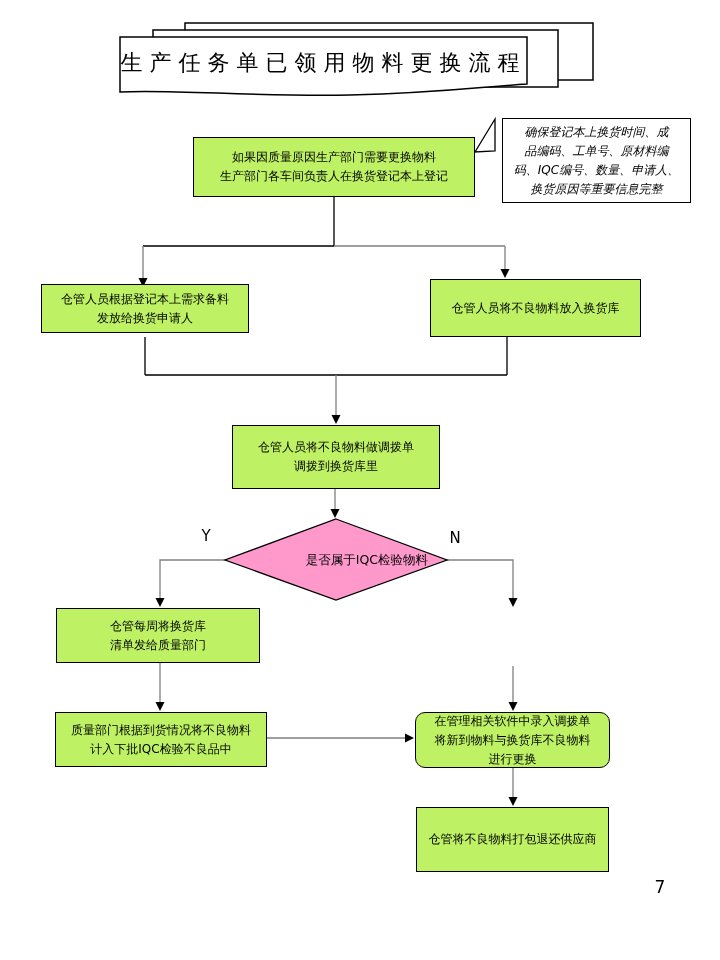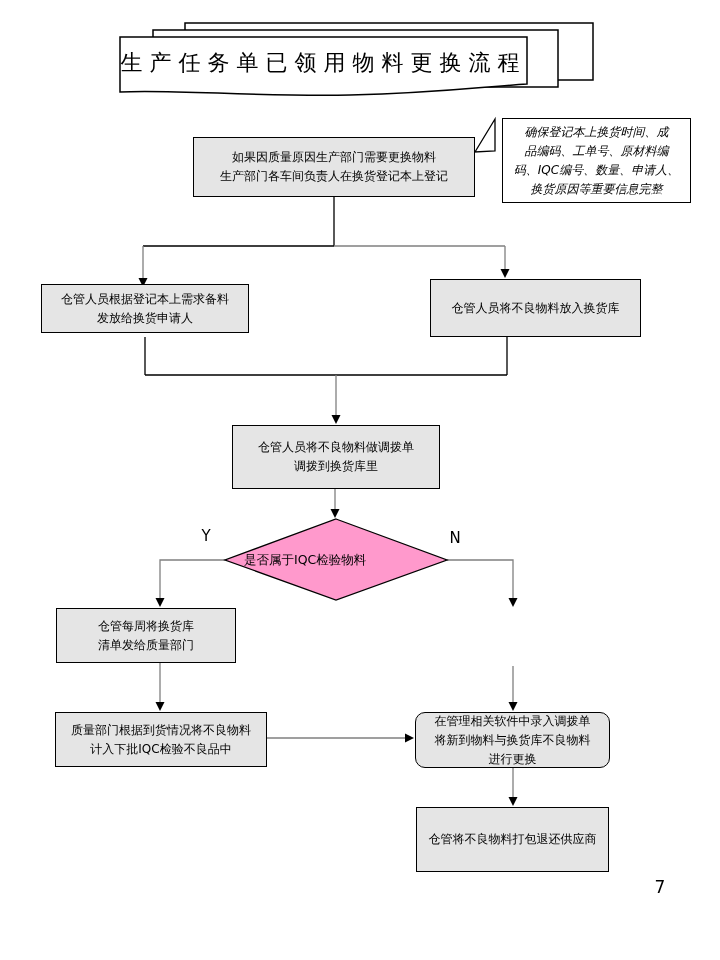--- a/index.html
+++ b/index.html
@@ -19,48 +19,48 @@
     width: 720px; height: 960px;
   }
   .abs { position: absolute; box-sizing: border-box; }
   .slide-title {
     left: 120px; top: 40px; width: 407px; height: 46px;
     display: flex; align-items: center; justify-content: center;
     font-size: 22px; font-weight: normal; letter-spacing: 7px;
     white-space: nowrap;
   }
   .node {
-    background: #e5e5e5;
+    background: #bef264;
     border: 1.5px solid #000;
     display: flex; align-items: center; justify-content: center;
     text-align: center;
     font-size: 12px; line-height: 19px;
     white-space: pre-line;
   }
   .callout {
     background: #FFFFFF;
     border: 1.5px solid #000;
     display: flex; align-items: center; justify-content: center;
     text-align: center;
     font-size: 12px; line-height: 19px;
     white-space: pre-line;
   }
   .n-register { left: 193px; top: 137px; width: 282px; height: 60px; }
   .n-callout  { left: 502px; top: 118px; width: 189px; height: 85px; font-style: italic; }
   .n-prepare  { left: 41px;  top: 284px; width: 208px; height: 49px; }
   .n-store    { left: 402px; top: 279px; width: 211px; height: 58px; margin-left: 28px; }
   .n-transfer { left: 232px; top: 425px; width: 208px; height: 64px; }
-  .n-weekly   { left: 56px;  top: 608px; width: 180px; height: 55px; }
+  .n-weekly   { left: 56px;  top: 608px; width: 204px; height: 55px; }
   .n-notify   { left: 409px; top: 608px; width: 208px; height: 58px; }
   .n-quality  { left: 55px;  top: 712px; width: 212px; height: 55px; }
   .n-software { left: 415px; top: 712px; width: 195px; height: 56px; border-radius: 10px; }
   .n-return   { left: 416px; top: 807px; width: 193px; height: 65px; }
   .diamond-label {
     left: 244px; top: 551px; width: 184px;
-    text-align: left; font-size: 12.5px; line-height: 17px;
+    text-align: right; font-size: 12.5px; line-height: 17px;
   }
   .branch-label { font-size: 15px; line-height: 18px; }
   .label-y { left: 194px; top: 527px; width: 24px; text-align: center; }
   .label-n { left: 443px; top: 529px; width: 24px; text-align: center; }
   .page-number {
     left: 635px; top: 877px; width: 50px;
     text-align: center; font-size: 17px;
   }
 </style>
 </head>

